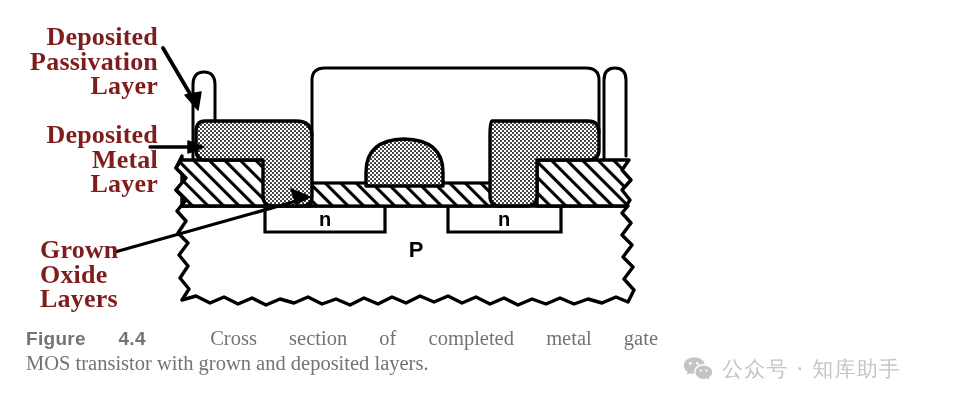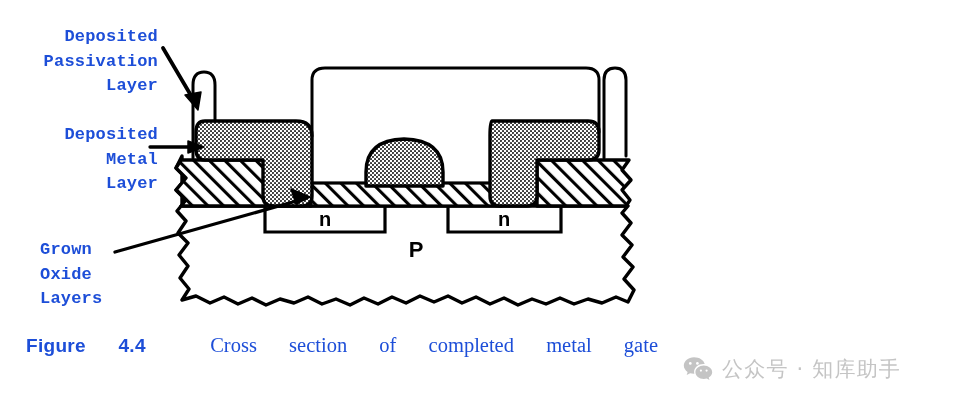--- a/index.html
+++ b/index.html
@@ -28,26 +28,26 @@
     position: absolute;
     left: 0; top: 0;
     width: 967px;
     height: 414px;
     display: block;
   }
 
   
   .callout {
     position: absolute;
-    font-family: Liberation Mono, monospace;
+    font-family: Liberation Serif, serif;
     font-weight: 700;
-    font-size: 17px;
+    font-size: 26px;
     line-height: 24.5px;
     letter-spacing: 0.2px;
-    color: #1d4ed8;
+    color: #7f1d1d;
     white-space: pre-line;
   }
   #label-passivation {
     left: 10px;
     top: 25px;
     width: 148px;
     text-align: right;
   }
   #label-metal {
     left: 10px;
@@ -59,26 +59,26 @@
     left: 40px;
     top: 238px;
     width: 128px;
     text-align: left;
   }
 
   
   #caption {
     position: absolute;
     left: 26px;
-    top: 333px;
+    top: 326px;
     width: 632px;
     font-family: "Liberation Serif", serif;
     font-size: 20.5px;
     line-height: 25px;
-    color: #1d4ed8;
+    color: #737373;
     text-align: justify;
     text-justify: inter-word;
   }
   #caption .cap-tag {
     font-family: "Liberation Sans", sans-serif;
     font-weight: 700;
     font-size: 19px;
     letter-spacing: 0.3px;
   }
   #caption .cap-body {
@@ -269,20 +269,21 @@
 Layer</div>
 
   <div class="callout" id="label-oxide">Grown
 Oxide
 Layers</div>
 
   <div id="caption">
     <span class="cap-line1">
       <span class="cap-tag">Figure 4.4</span><span class="cap-body">&nbsp;&nbsp;</span><span class="cap-body">Cross section of completed metal gate</span>
     </span>
+    <span class="cap-line2 cap-body">MOS transistor with grown and deposited layers.</span>
   </div>
 
   <div id="watermark">
     <svg class="wm-logo" viewBox="0 0 30 26" aria-hidden="true">
       <path d="M11 1.2C5.3 1.2 0.8 5 0.8 9.6c0 2.6 1.5 4.9 3.8 6.4l-0.9 2.9 3.4-1.7c1.2 0.3 2.4 0.5 3.7 0.5h0.6c-0.2-0.6-0.3-1.3-0.3-2 0-4.3 4.2-7.8 9.5-7.8 0.4 0 0.7 0 1.1 0.1C20.8 4.1 16.4 1.2 11 1.2z" fill="#c4c4c4"></path>
       <circle cx="7.3" cy="7.4" r="1.35" fill="#ffffff"></circle>
       <circle cx="14.4" cy="7.4" r="1.35" fill="#ffffff"></circle>
       <path d="M29.2 16.3c0-3.7-3.8-6.7-8.4-6.7s-8.4 3-8.4 6.7c0 3.7 3.8 6.7 8.4 6.7 1 0 2-0.2 2.9-0.4l2.8 1.4-0.8-2.4c2.1-1.2 3.5-3.2 3.5-5.3z" fill="#c4c4c4"></path>
       <circle cx="17.9" cy="14.6" r="1.1" fill="#ffffff"></circle>
       <circle cx="23.6" cy="14.6" r="1.1" fill="#ffffff"></circle>

